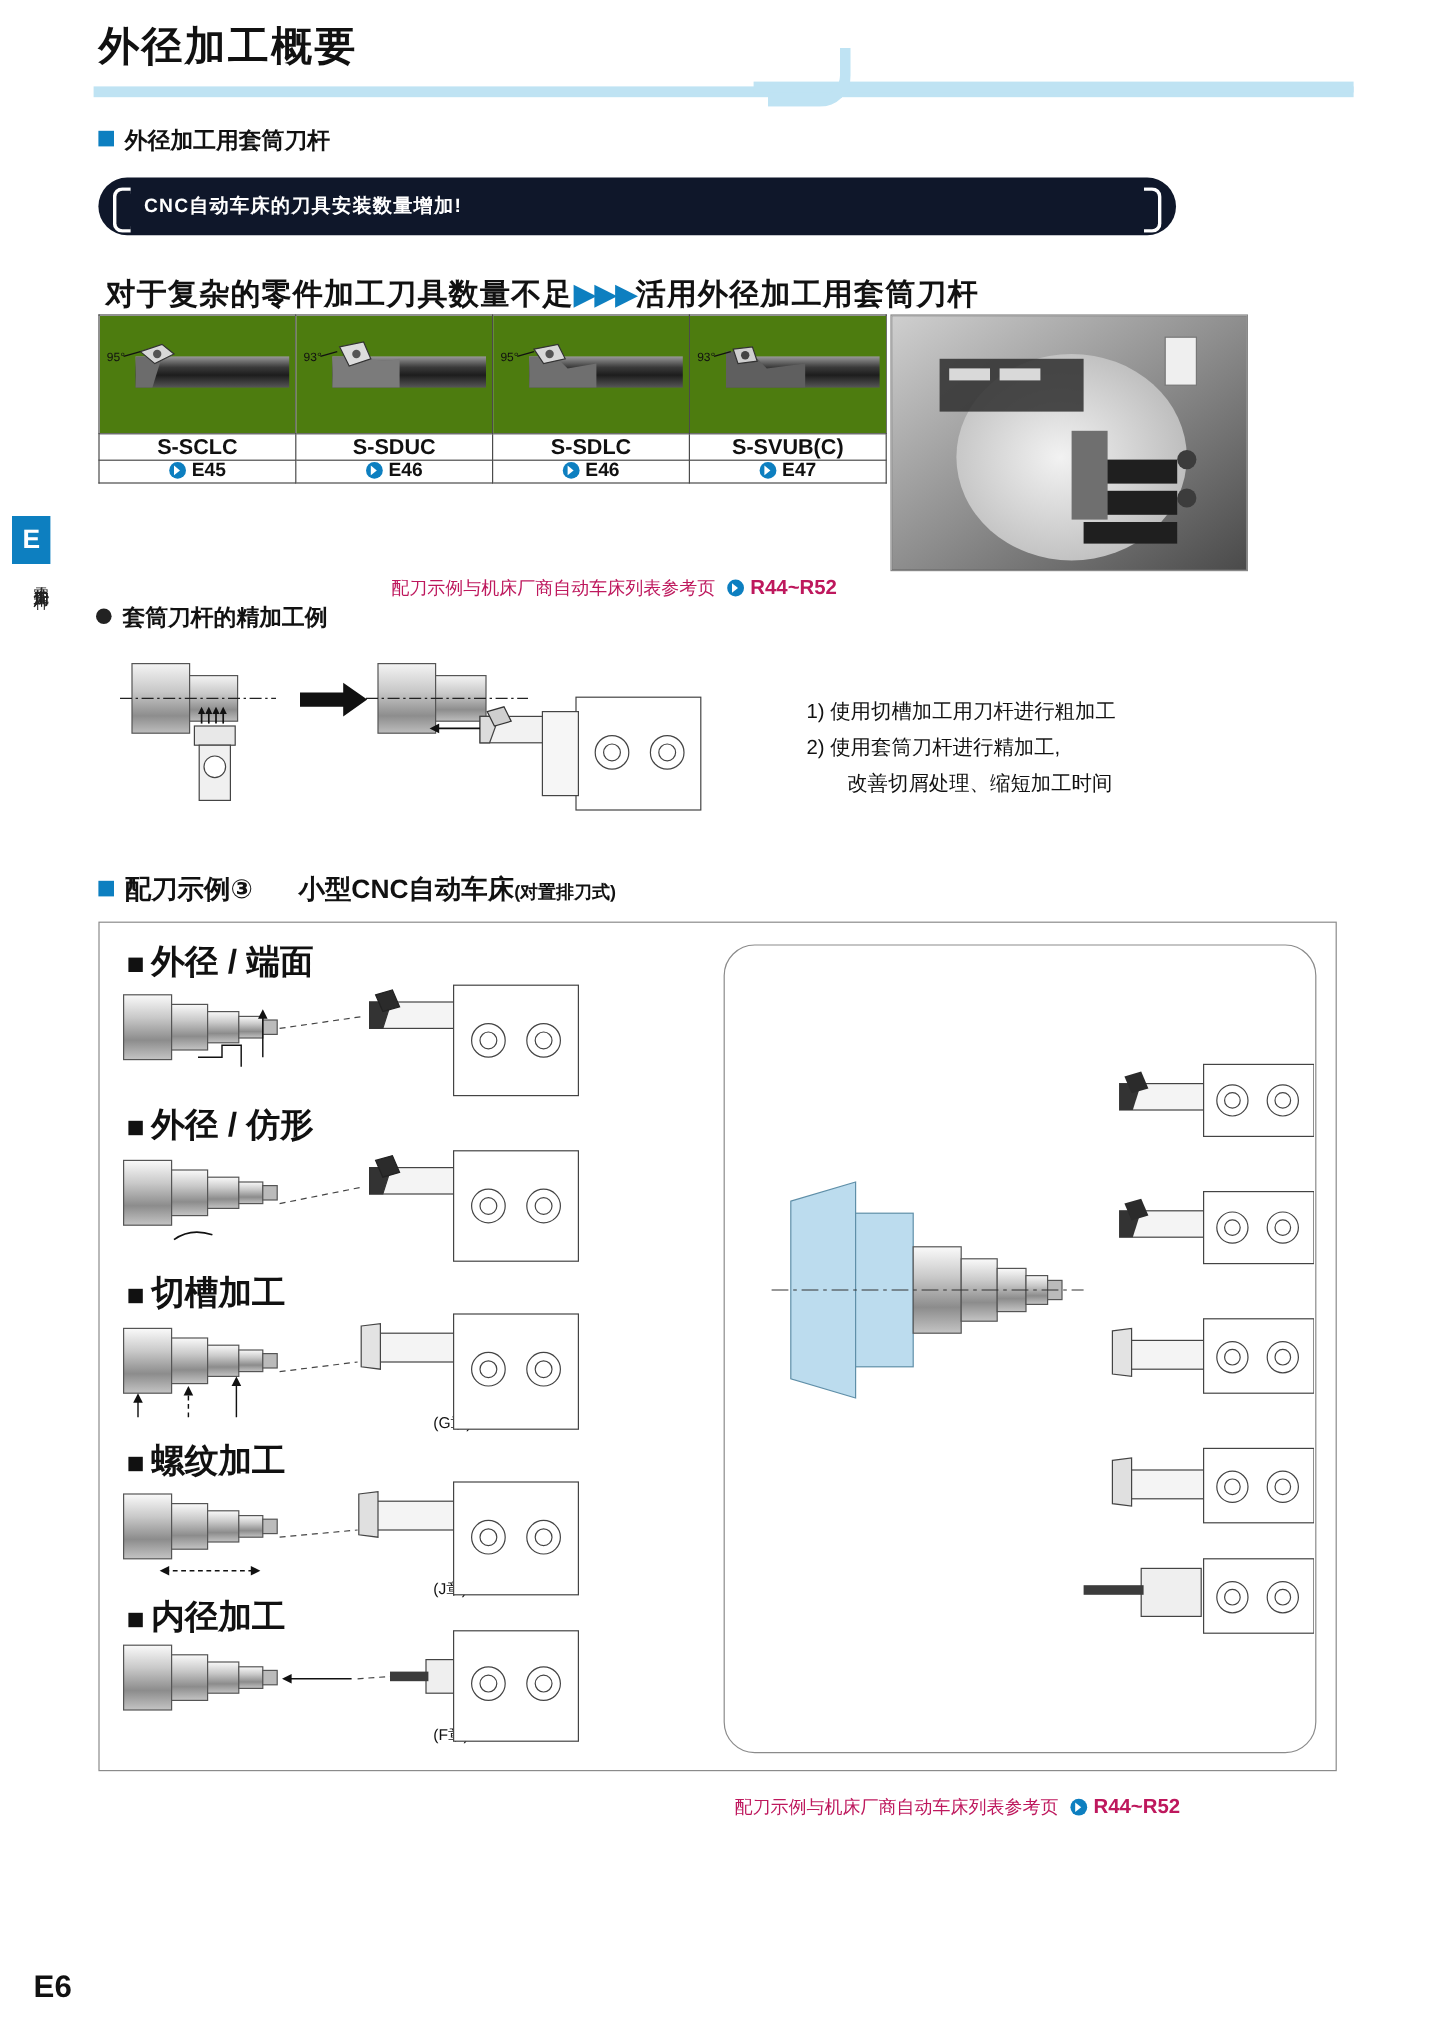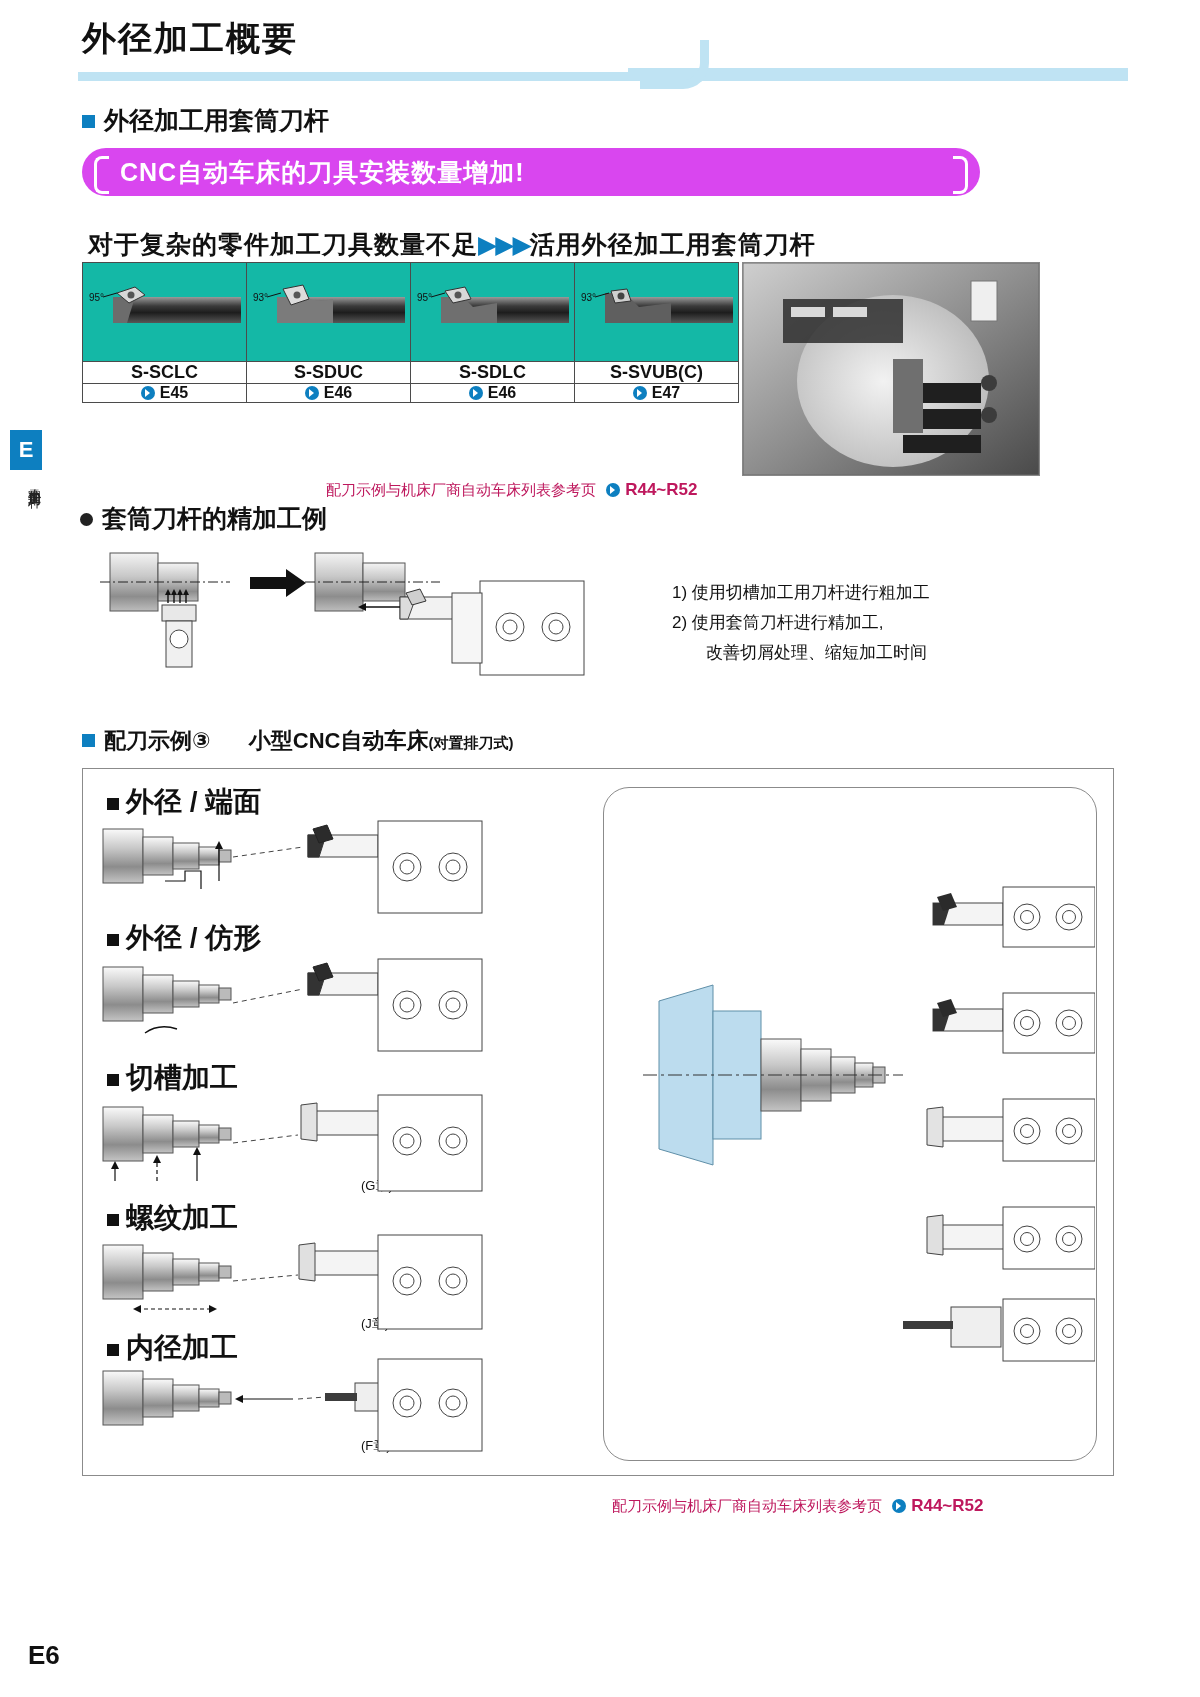--- a/index.html
+++ b/index.html
@@ -20,39 +20,39 @@
   
   .side-tab{position:absolute;left:10px;top:430px;width:32px;height:180px;}
   .side-tab .letter{width:32px;height:40px;background:#0d7fc0;color:#fff;font-weight:bold;
      font-size:22px;display:flex;align-items:center;justify-content:center;}
   .side-tab .vtext{width:32px;margin-top:8px;font-size:13px;line-height:15px;color:#222;
      writing-mode:vertical-rl;text-orientation:upright;height:130px;letter-spacing:1px;}
 
   
   .sq-bullet{display:inline-block;width:13px;height:13px;background:#0d7fc0;margin-right:9px;vertical-align:1px;}
   .ci-bullet{display:inline-block;width:13px;height:13px;border-radius:50%;background:#222;margin-right:9px;vertical-align:1px;}
-  .sec-head{position:absolute;font-size:25px;font-weight:bold;color:#111;}
+  .sec-head{position:absolute;font-size:19px;font-weight:bold;color:#111;}
 
   
   .banner{position:absolute;left:82px;top:148px;width:898px;height:48px;
-     background:#d946ef;border-radius:24px;color:#fff;font-size:25px;font-weight:bold;
+     background:#0f172a;border-radius:24px;color:#fff;font-size:16px;font-weight:bold;
      display:flex;align-items:center;padding-left:38px;box-sizing:border-box;letter-spacing:1px;}
   .banner .bracket-l{position:absolute;left:12px;top:8px;width:12px;height:32px;
      border-left:3px solid #fff;border-top:3px solid #fff;border-bottom:3px solid #fff;border-radius:8px 0 0 8px;}
   .banner .bracket-r{position:absolute;right:12px;top:8px;width:12px;height:32px;
      border-right:3px solid #fff;border-top:3px solid #fff;border-bottom:3px solid #fff;border-radius:0 8px 8px 0;}
 
   .lead{position:absolute;left:88px;top:228px;font-size:25px;font-weight:bold;color:#111;letter-spacing:1px;}
   .arrows{color:#0d7fc0;letter-spacing:-2px;}
 
   
   .prod-table{position:absolute;left:82px;top:262px;width:652px;border:1px solid #4b4b4b;
      border-collapse:collapse;}
   .prod-table td{border:1px solid #4b4b4b;padding:0;vertical-align:top;}
-  .cell-img{height:98px;position:relative;background:#14b8a6;}
+  .cell-img{height:98px;position:relative;background:#4d7c0f;}
   .cell-name{text-align:center;font-size:18px;font-weight:bold;padding:6px 0 8px;}
   .cell-spec{font-size:12px;line-height:16px;padding:6px 6px 8px 8px;}
   .cell-page{text-align:center;font-size:16px;font-weight:bold;padding:5px 0 6px;}
   .pagemark{display:inline-block;width:14px;height:14px;border-radius:50%;background:#0d7fc0;
      position:relative;margin-right:5px;vertical-align:-2px;}
   .pagemark:after{content:"";position:absolute;left:4px;top:3px;border-left:5px solid #fff;
      border-top:4px solid transparent;border-bottom:4px solid transparent;}
 
   
   .photo{position:absolute;left:742px;top:262px;width:296px;height:212px;overflow:hidden;border:1px solid #888;}

